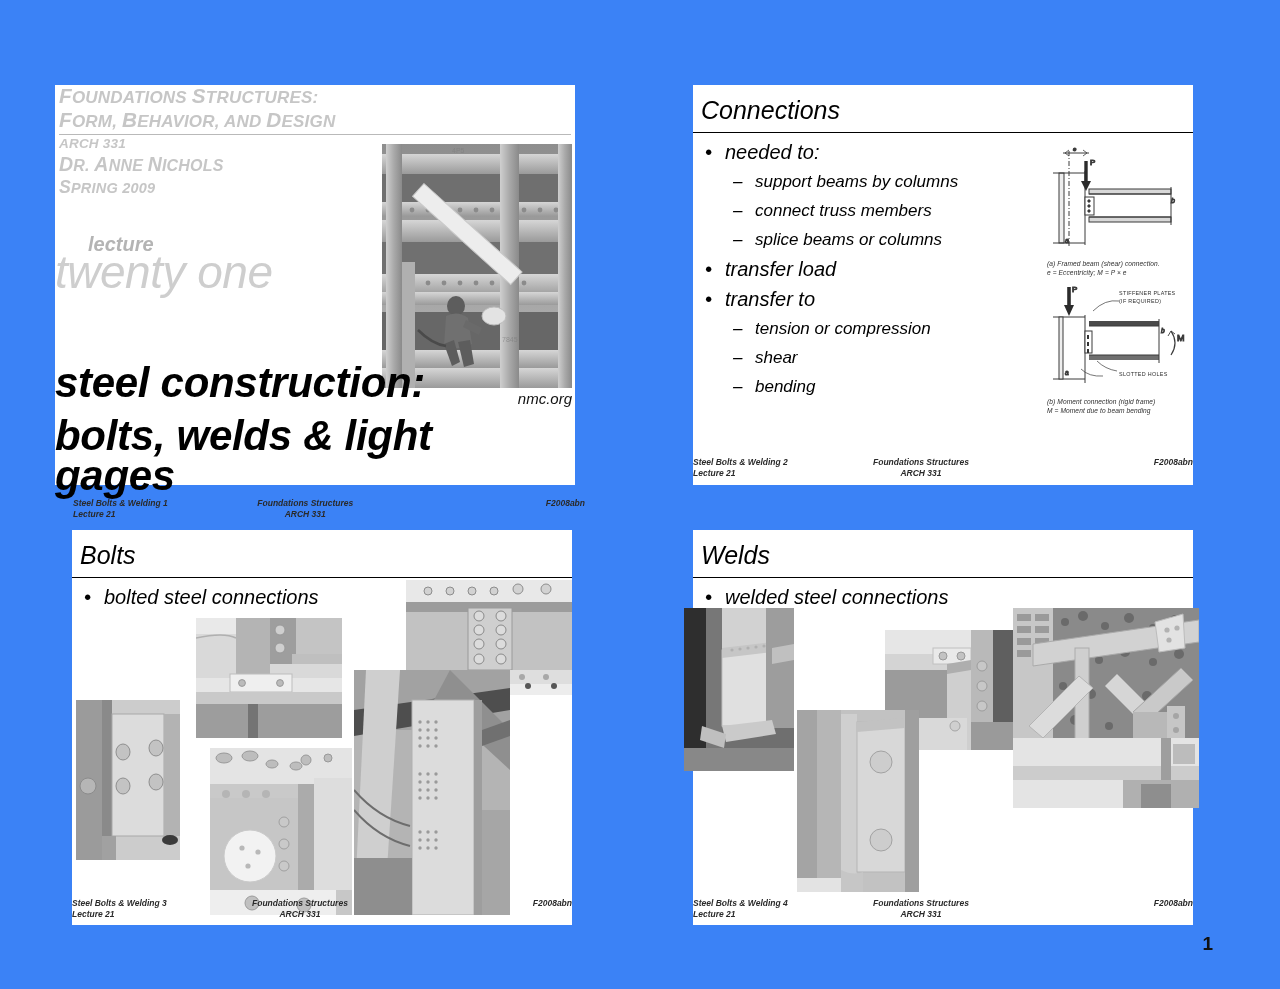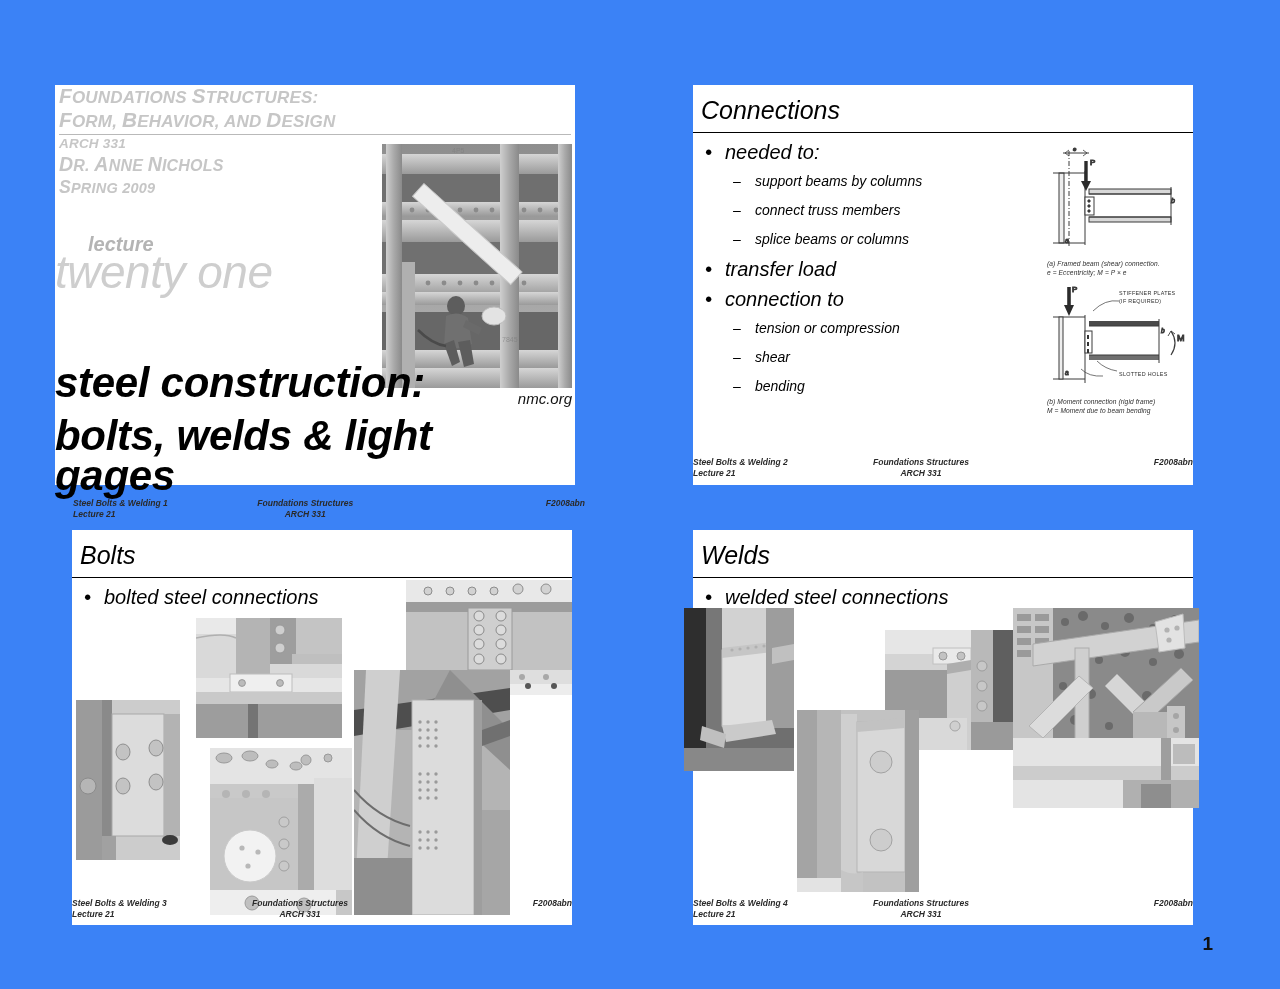--- a/index.html
+++ b/index.html
@@ -63,21 +63,21 @@
 
   
   .s-title {
     position:absolute; left:8px; top:10px; width:484px;
     font-size:25px; font-style:italic; color:#000; line-height:30px;
   }
   .s-rule { position:absolute; left:0px; top:47px; width:500px; border-bottom:1.3px solid #000; }
   .bullets { position:absolute; left:10px; top:52px; width:360px; }
   .b1 { font-size:20px; font-style:italic; line-height:30px; color:#000; padding-left:22px; position:relative; }
   .b1::before { content:"\2022"; position:absolute; left:2px; top:0; }
-  .b2 { font-size:14px; font-style:italic; line-height:29px; color:#000; padding-left:52px; position:relative; }
+  .b2 { font-size:17px; font-style:italic; line-height:29px; color:#000; padding-left:52px; position:relative; }
   .b2::before { content:"\2013"; position:absolute; left:30px; top:0; }
 
   
   .diag-box { position:absolute; left:352px; top:58px; width:150px; height:285px; }
   .diag-cap { font-size:6.6px; font-style:italic; color:#2e2e2e; line-height:8.5px; letter-spacing:.1px; }
 
   
   .ph { position:absolute; overflow:hidden; }
   .ph svg { display:block; }
 
@@ -214,21 +214,21 @@
   <div class="slide" id="slide-2">
     <div class="s-title">Connections</div>
     <div class="s-rule"></div>
 
     <div class="bullets">
       <div class="b1">needed to:</div>
       <div class="b2">support beams by columns</div>
       <div class="b2">connect truss members</div>
       <div class="b2">splice beams or columns</div>
       <div class="b1">transfer load</div>
-      <div class="b1">connection to</div>
+      <div class="b1">transfer to</div>
       <div class="b2">tension or compression</div>
       <div class="b2">shear</div>
       <div class="b2">bending</div>
     </div>
 
     <div class="diag-box">
 
       <div style="position:absolute;left:0;top:0;width:150px;height:118px;">
         <svg width="150" height="118" viewBox="0 0 150 118">
           <g stroke="#3b3b3b" fill="none" stroke-width="1">

